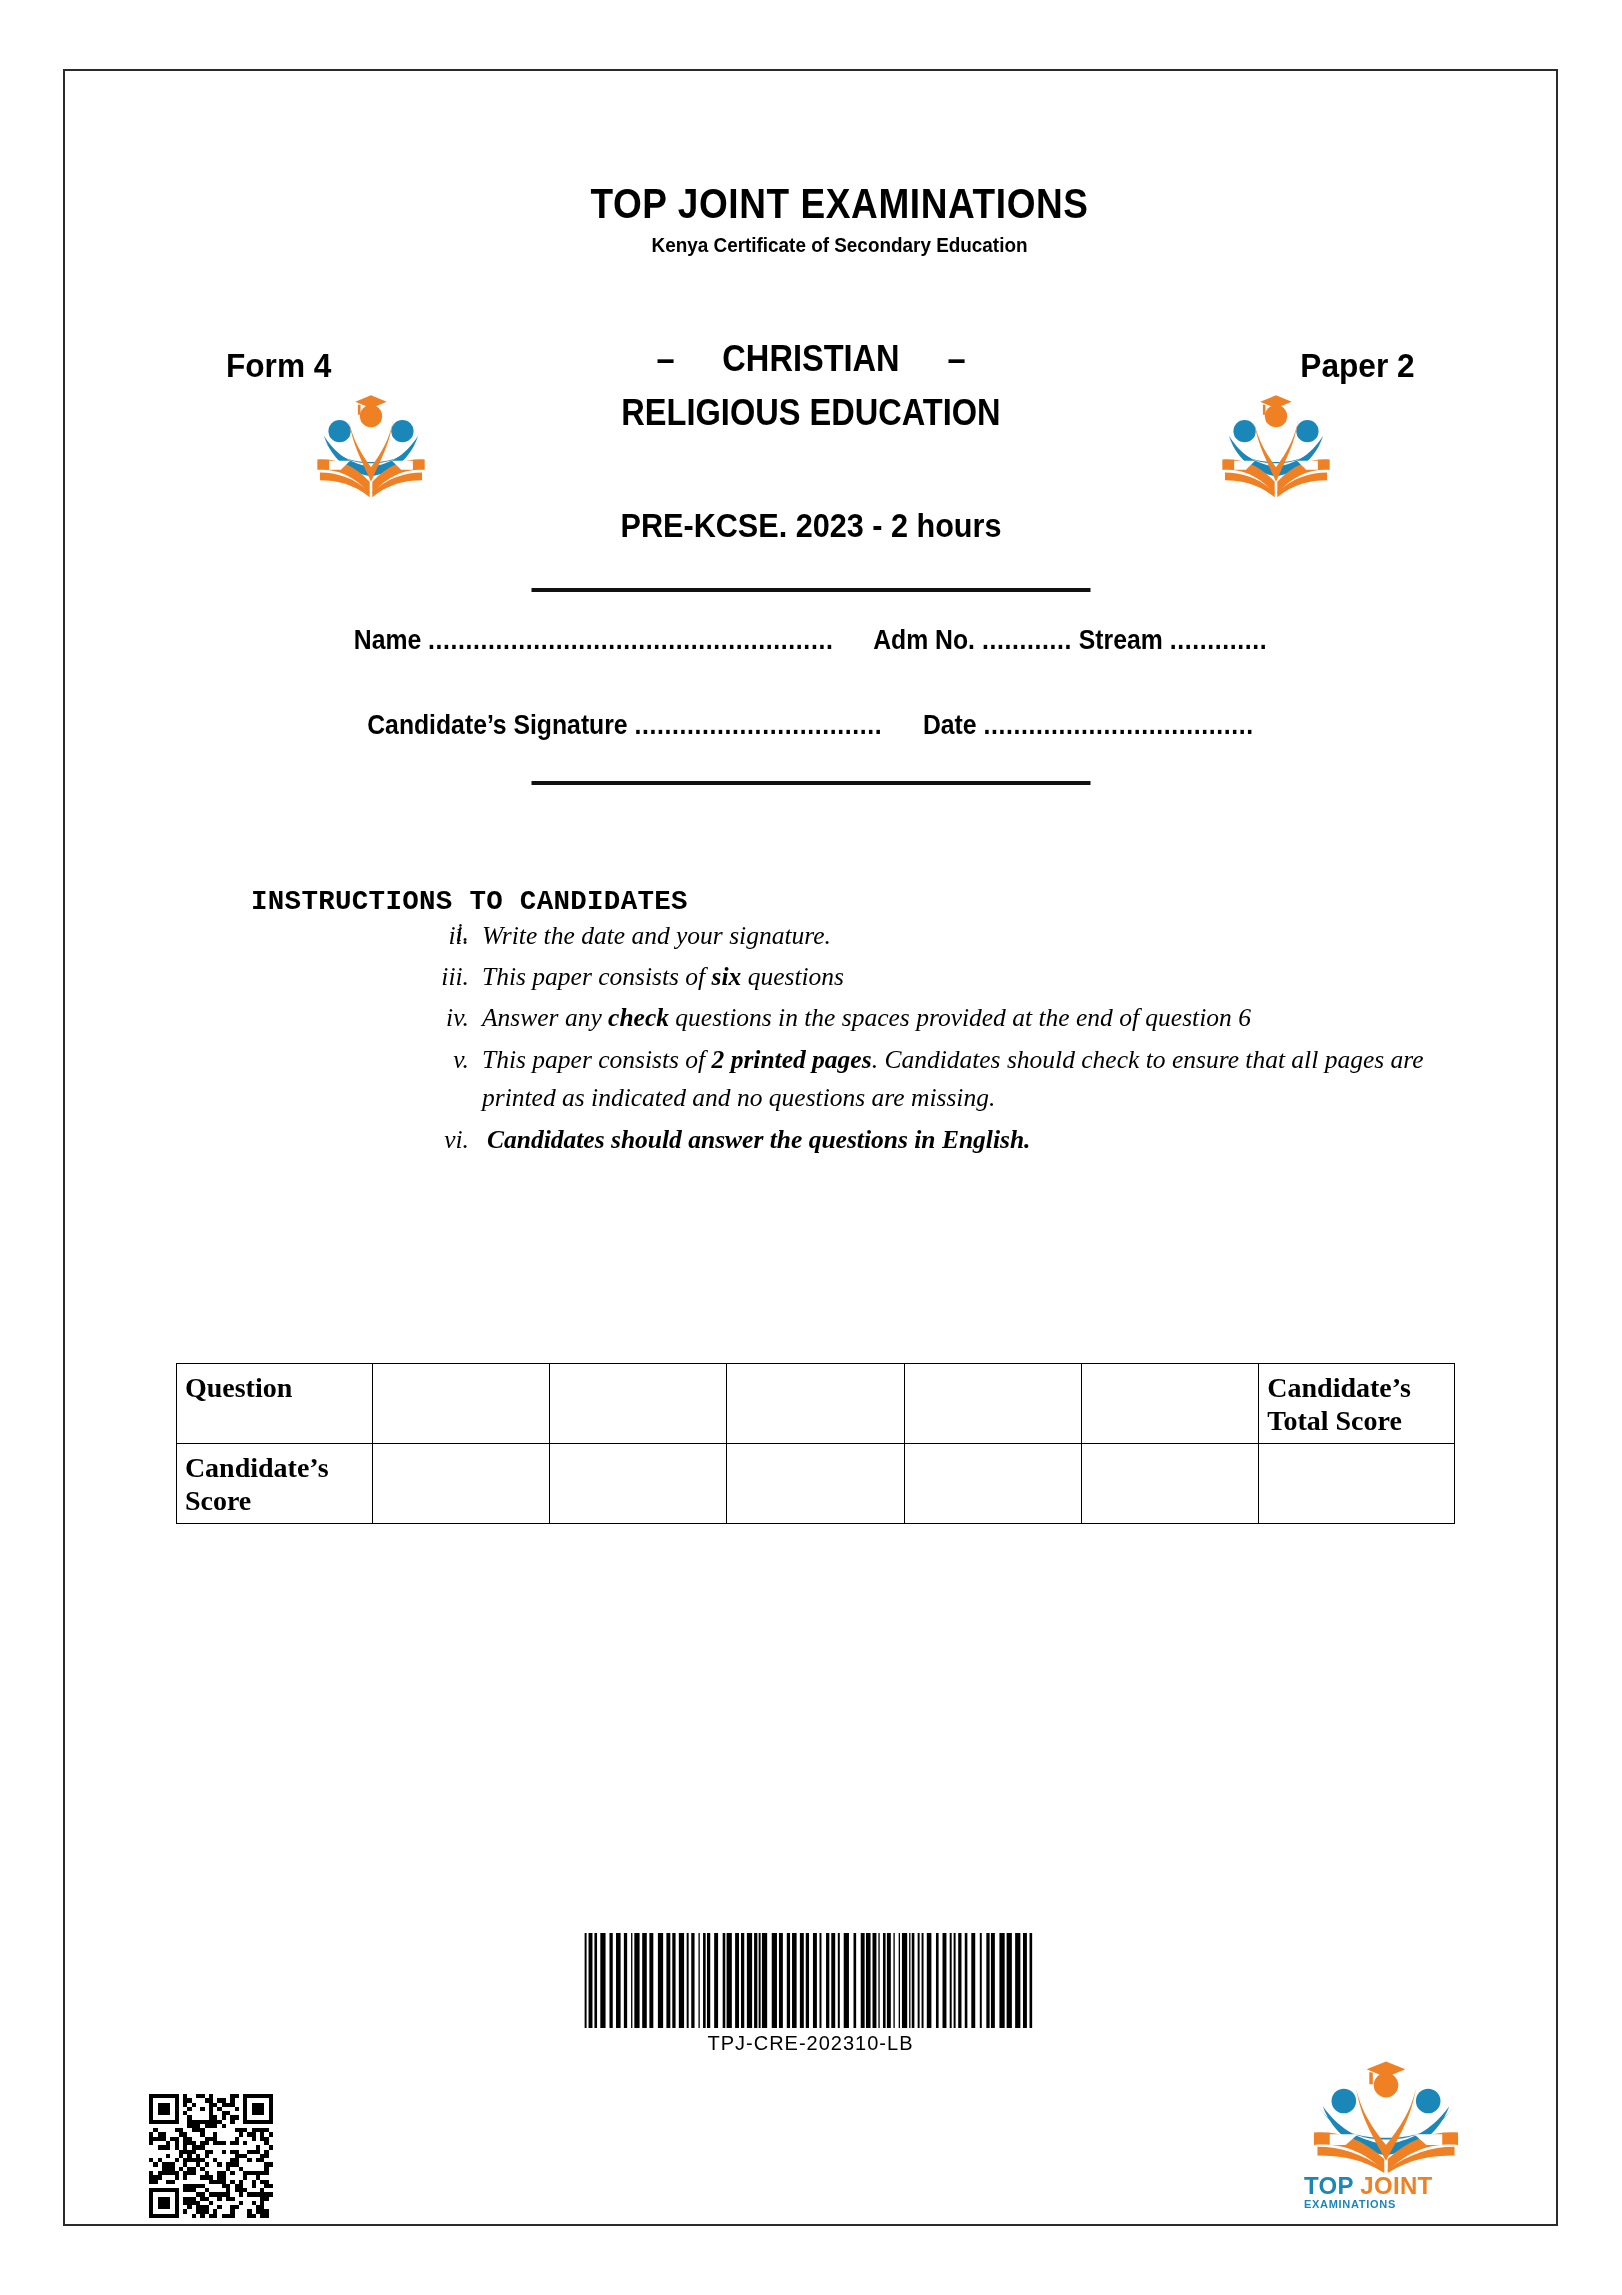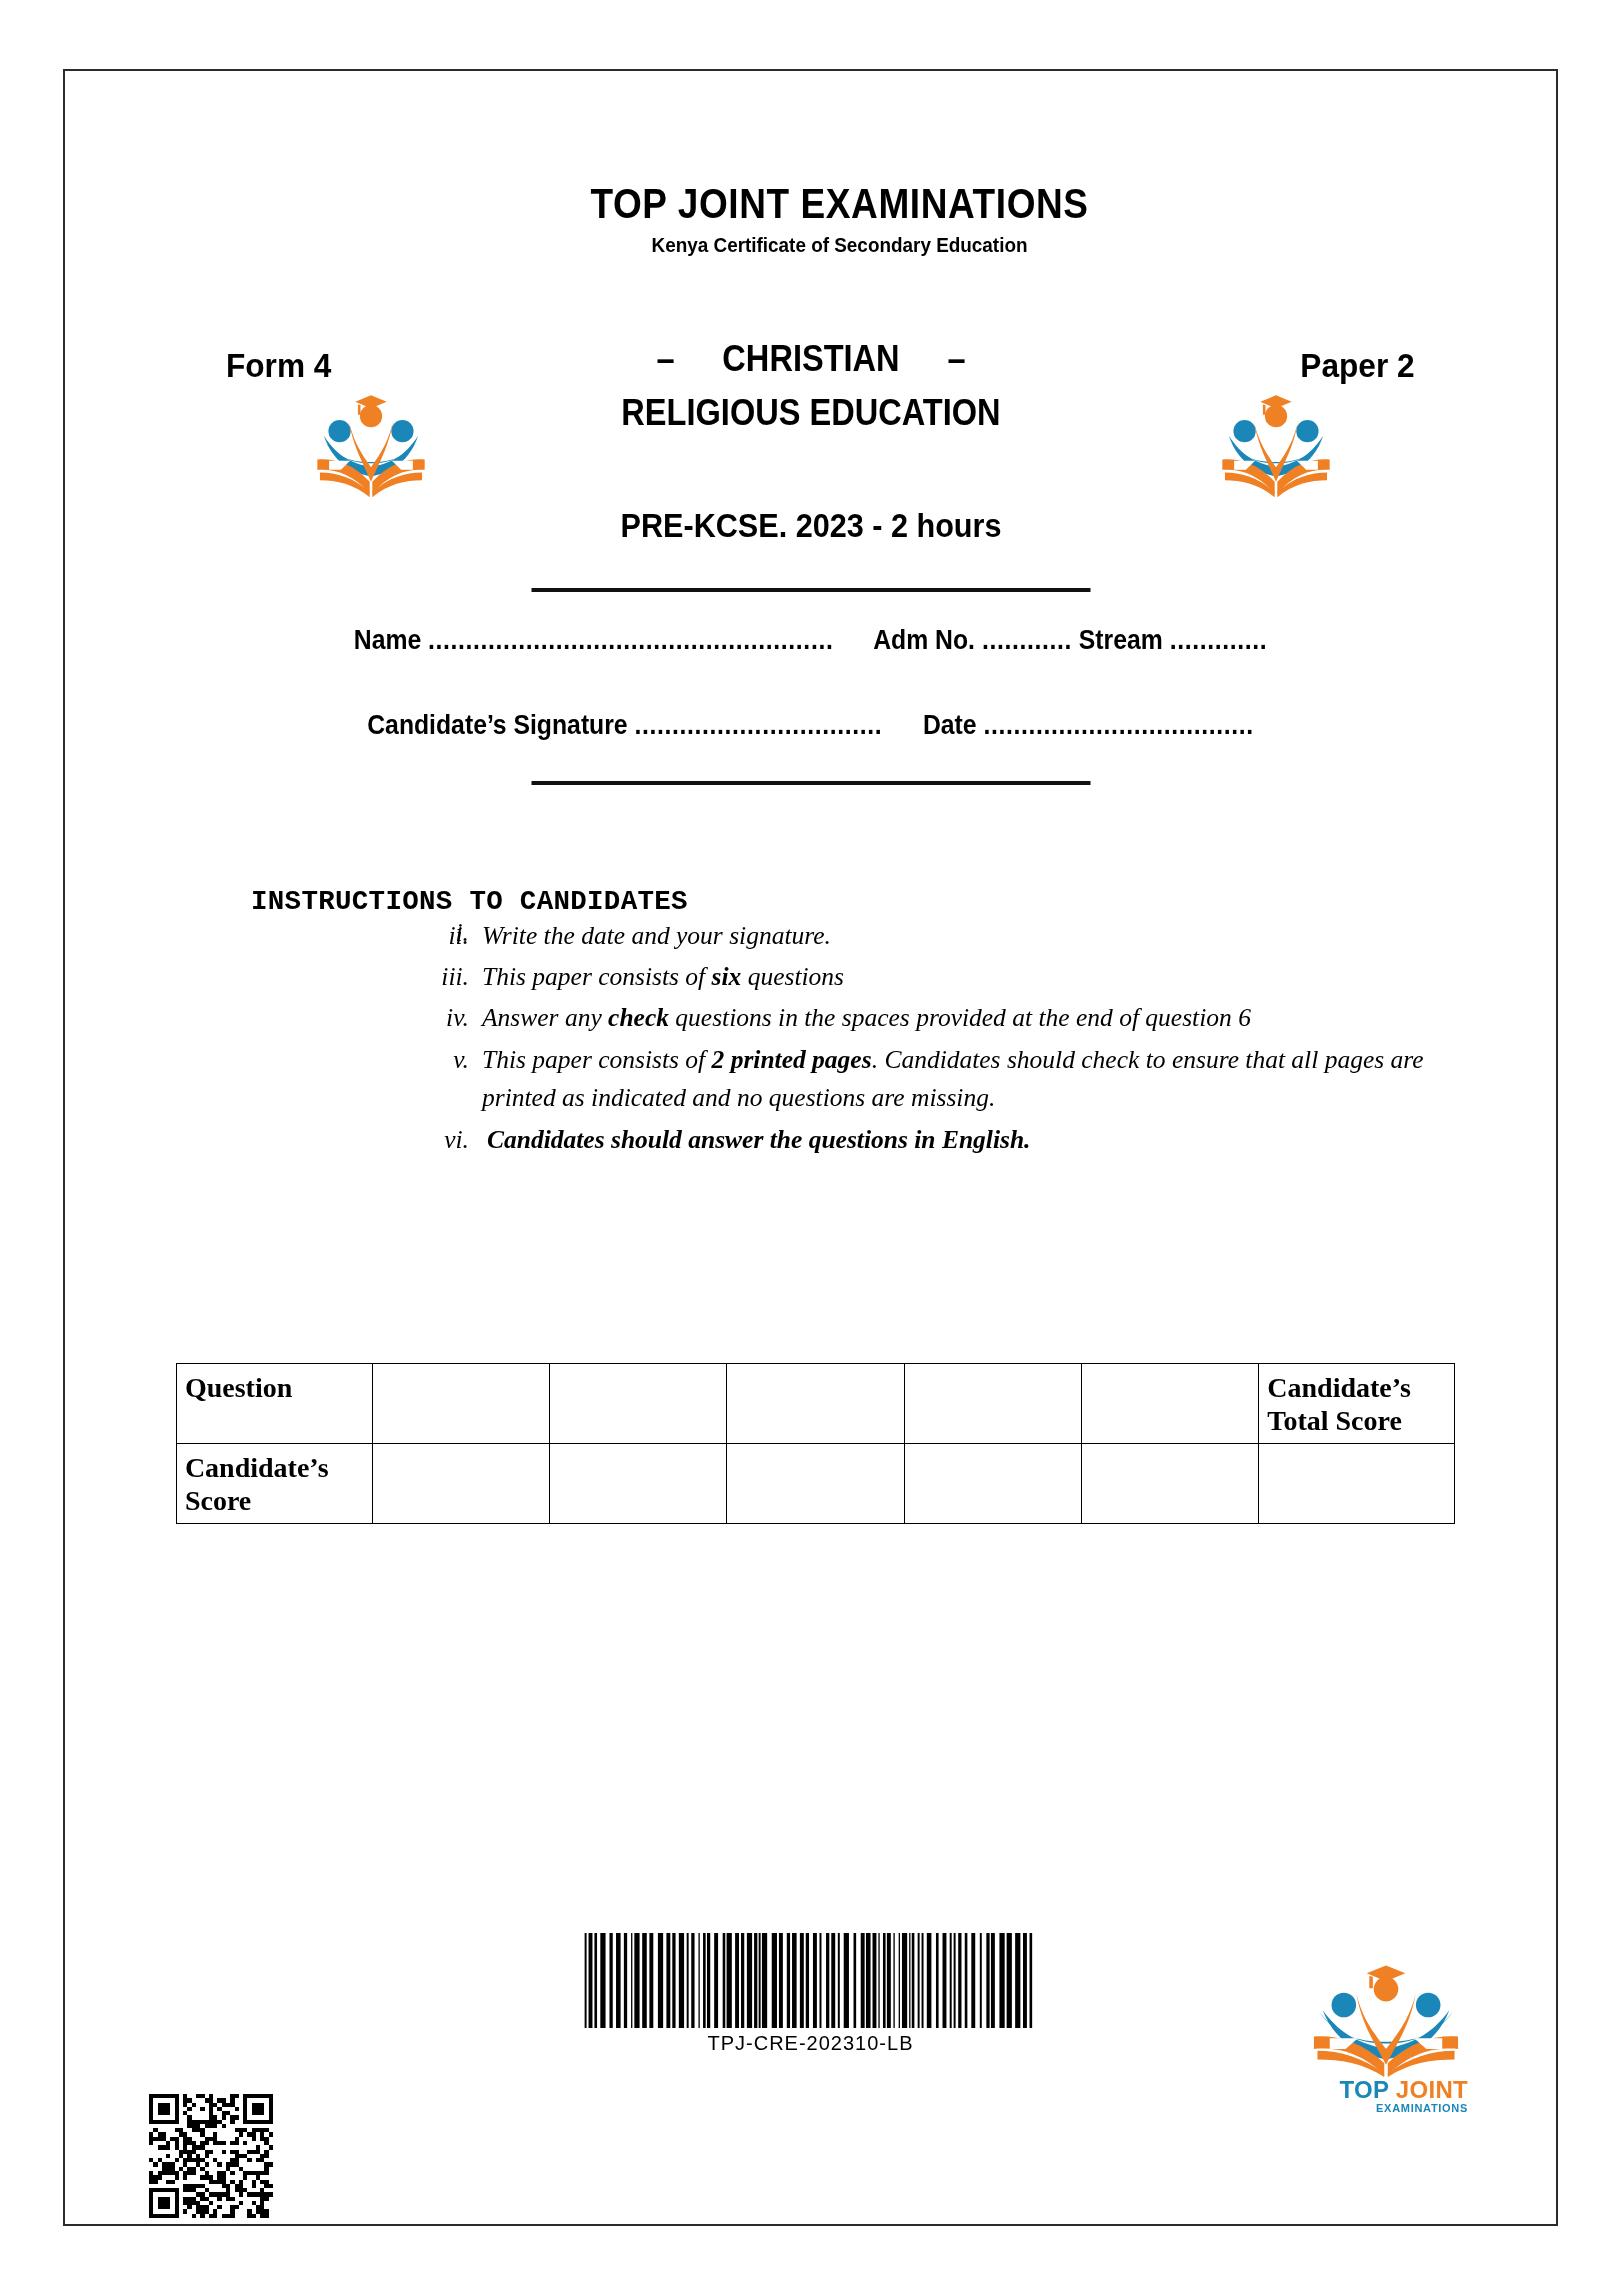--- a/index.html
+++ b/index.html
@@ -241,24 +241,24 @@
     left: 84px;
     top: 2023px;
     width: 124px;
     height: 124px;
   }
 
   
   #footer-logo {
     position: absolute;
     right: 88px;
-    top: 1890px;
+    top: 1986px;
     width: 164px;
     height: 160px;
-    text-align: right;
+    text-align: left;
   }
   #footer-logo .mark { width: 164px; height: 116px; display: block; }
   #footer-logo .wordmark {
     font-family: "Liberation Sans", sans-serif;
     font-weight: 700;
     font-size: 24px;
     letter-spacing: 0.3px;
     line-height: 1;
     margin-top: 1.3px;
   }

